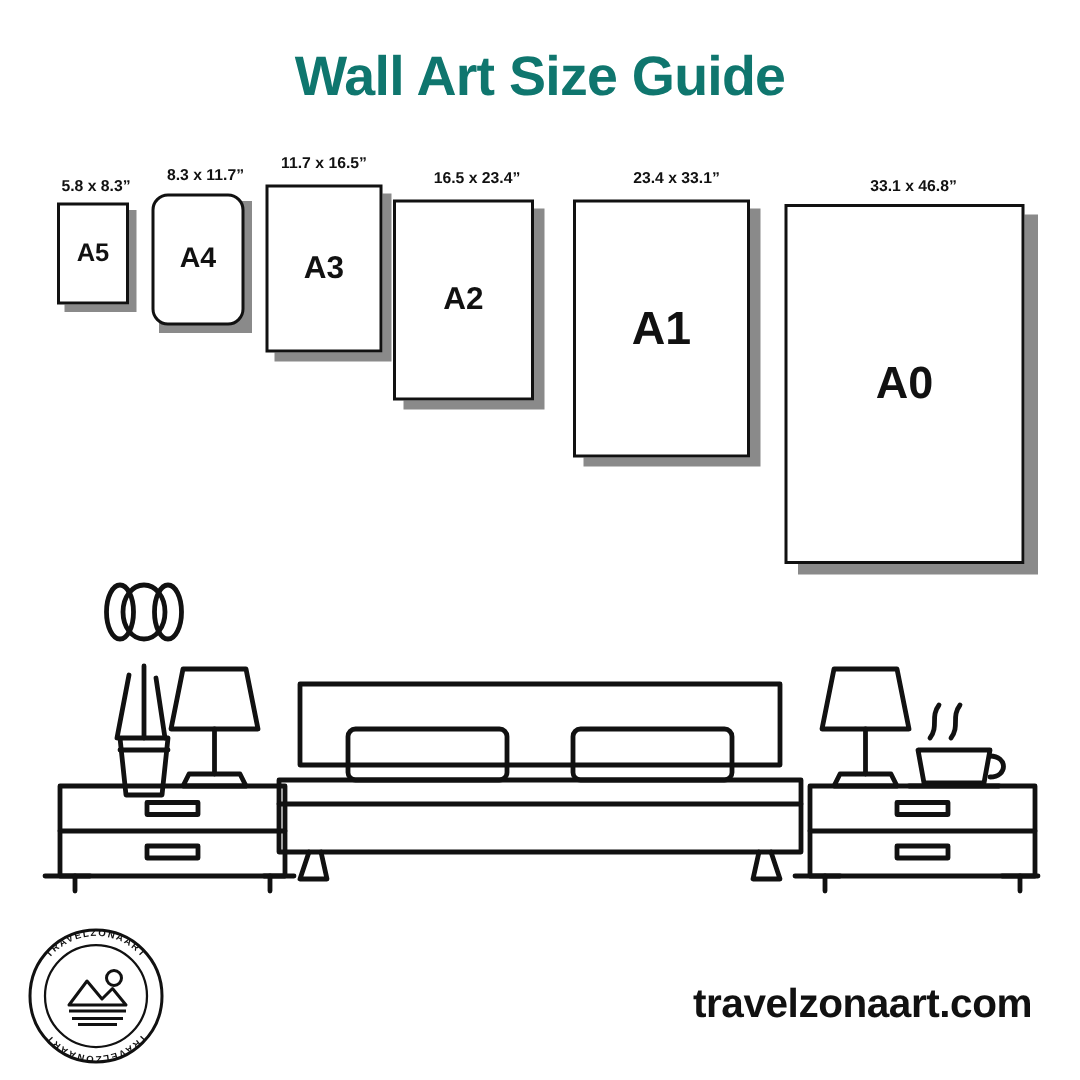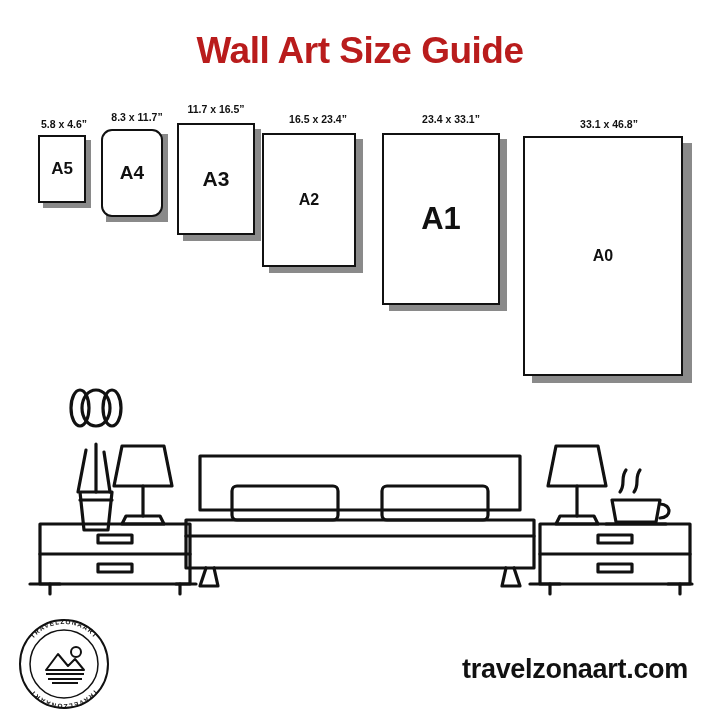--- a/index.html
+++ b/index.html
@@ -19,21 +19,21 @@
   
   #page-title {
     position: absolute;
     top: 30px;
     left: 0;
     width: 720px;
     text-align: center;
     font-size: 37px;
     font-weight: bold;
     letter-spacing: -0.5px;
-    color: #b91c1c;
+    color: #0f766e;
   }
 
   
   #frames {
     position: absolute;
     left: 0;
     top: 0;
     width: 720px;
     height: 420px;
   }
@@ -104,21 +104,21 @@
   }
 </style>
 </head>
 <body>
 
 <div id="page-title">Wall Art Size Guide</div>
 
 <div id="frames">
 
   <div class="frame-group">
-    <div class="frame-label" style="left:34px; top:118px; width:60px;">5.8 x 4.6”</div>
+    <div class="frame-label" style="left:34px; top:118px; width:60px;">5.8 x 8.3”</div>
     <div class="frame-shadow" style="left:43px; top:140px; width:48px; height:68px;"></div>
     <div class="frame-box" style="left:38px; top:135px; width:48px; height:68px;">
       <span class="frame-name" style="font-size:17px;">A5</span>
     </div>
   </div>
 
   <div class="frame-group">
     <div class="frame-label" style="left:98px; top:111px; width:78px;">8.3 x 11.7”</div>
     <div class="frame-shadow" style="left:106px; top:134px; width:62px; height:88px;"></div>
     <div class="frame-box" style="left:101px; top:129px; width:62px; height:88px;border-radius:11px;">
@@ -131,37 +131,37 @@
     <div class="frame-shadow" style="left:183px; top:129px; width:78px; height:112px;"></div>
     <div class="frame-box" style="left:177px; top:123px; width:78px; height:112px;">
       <span class="frame-name" style="font-size:21px;">A3</span>
     </div>
   </div>
 
   <div class="frame-group">
     <div class="frame-label" style="left:262px; top:113px; width:112px;">16.5 x 23.4”</div>
     <div class="frame-shadow" style="left:269px; top:139px; width:94px; height:134px;"></div>
     <div class="frame-box" style="left:262px; top:133px; width:94px; height:134px;">
-      <span class="frame-name" style="font-size:16px;">A2</span>
+      <span class="frame-name" style="font-size:21px;">A2</span>
     </div>
   </div>
 
   <div class="frame-group">
     <div class="frame-label" style="left:390px; top:113px; width:122px;">23.4 x 33.1”</div>
     <div class="frame-shadow" style="left:389px; top:139px; width:118px; height:172px;"></div>
     <div class="frame-box" style="left:382px; top:133px; width:118px; height:172px;">
       <span class="frame-name" style="font-size:31px;">A1</span>
     </div>
   </div>
 
   <div class="frame-group">
     <div class="frame-label" style="left:530px; top:118px; width:158px;">33.1 x 46.8”</div>
     <div class="frame-shadow" style="left:532px; top:143px; width:160px; height:240px;"></div>
     <div class="frame-box" style="left:523px; top:136px; width:160px; height:240px;">
-      <span class="frame-name" style="font-size:16px;text-align:center;">A0</span>
+      <span class="frame-name" style="font-size:30px;text-align:center;">A0</span>
     </div>
   </div>
 
 </div>
 
 <div id="scene">
   <svg width="720" height="230" viewBox="0 0 720 230" fill="none" stroke="#111111" stroke-width="3.2" stroke-linecap="round" stroke-linejoin="round">
 
     <g>
       <line x1="30" y1="204" x2="60" y2="204"></line>

